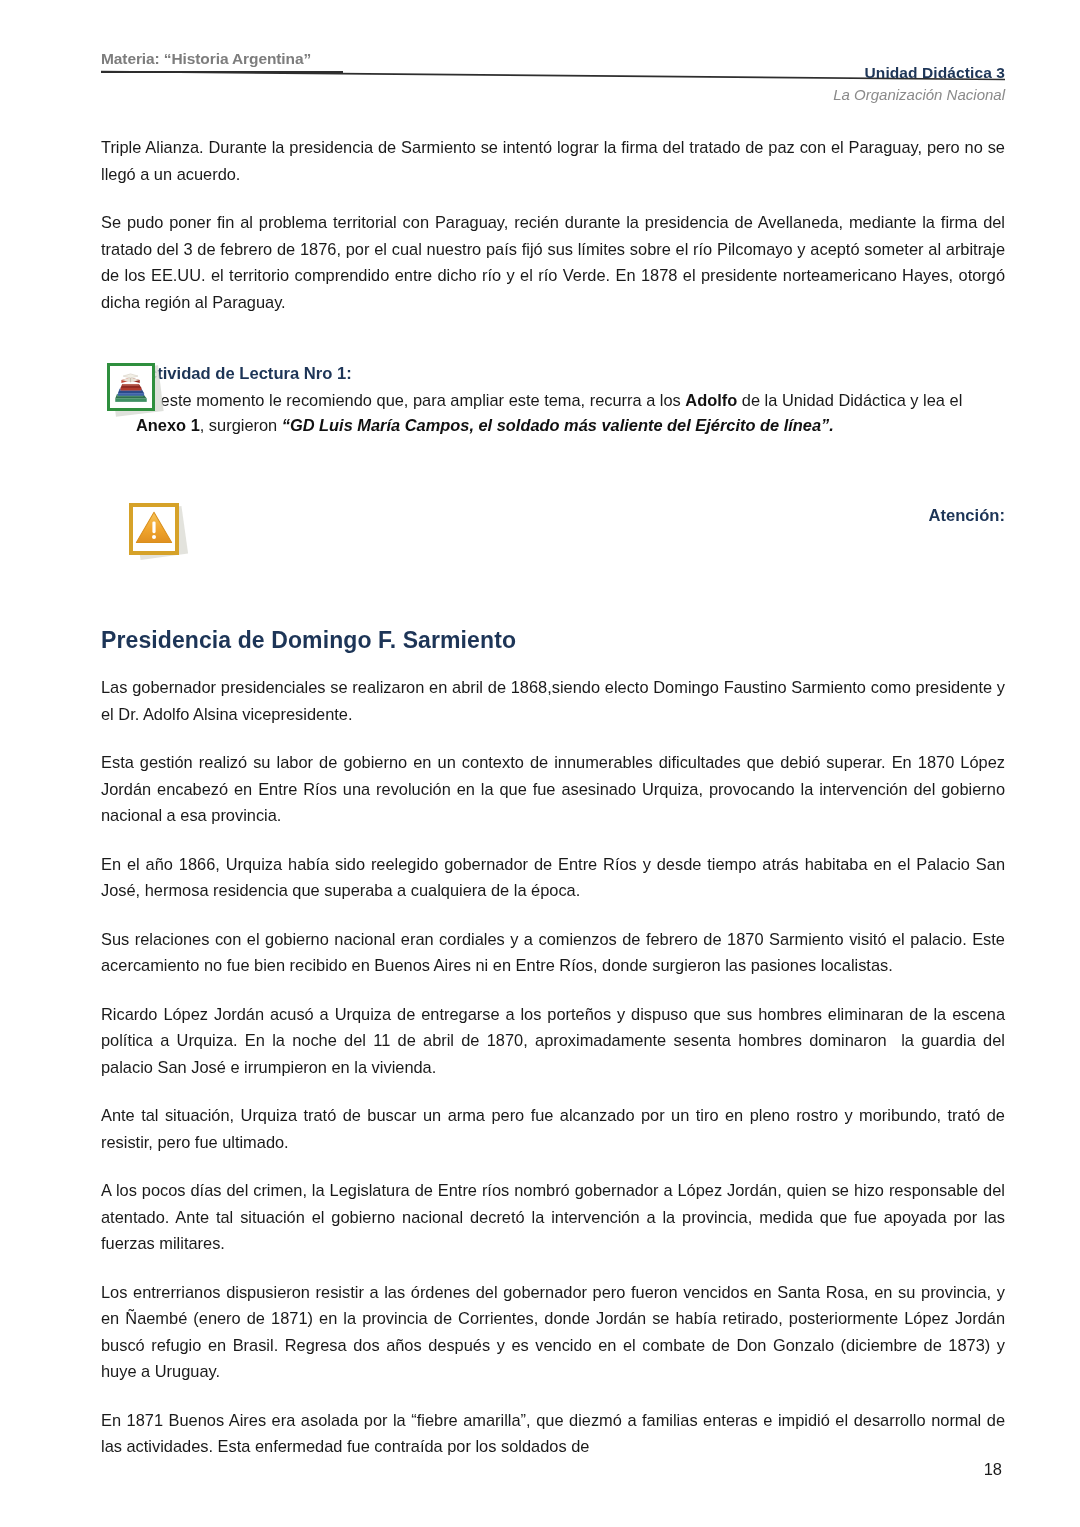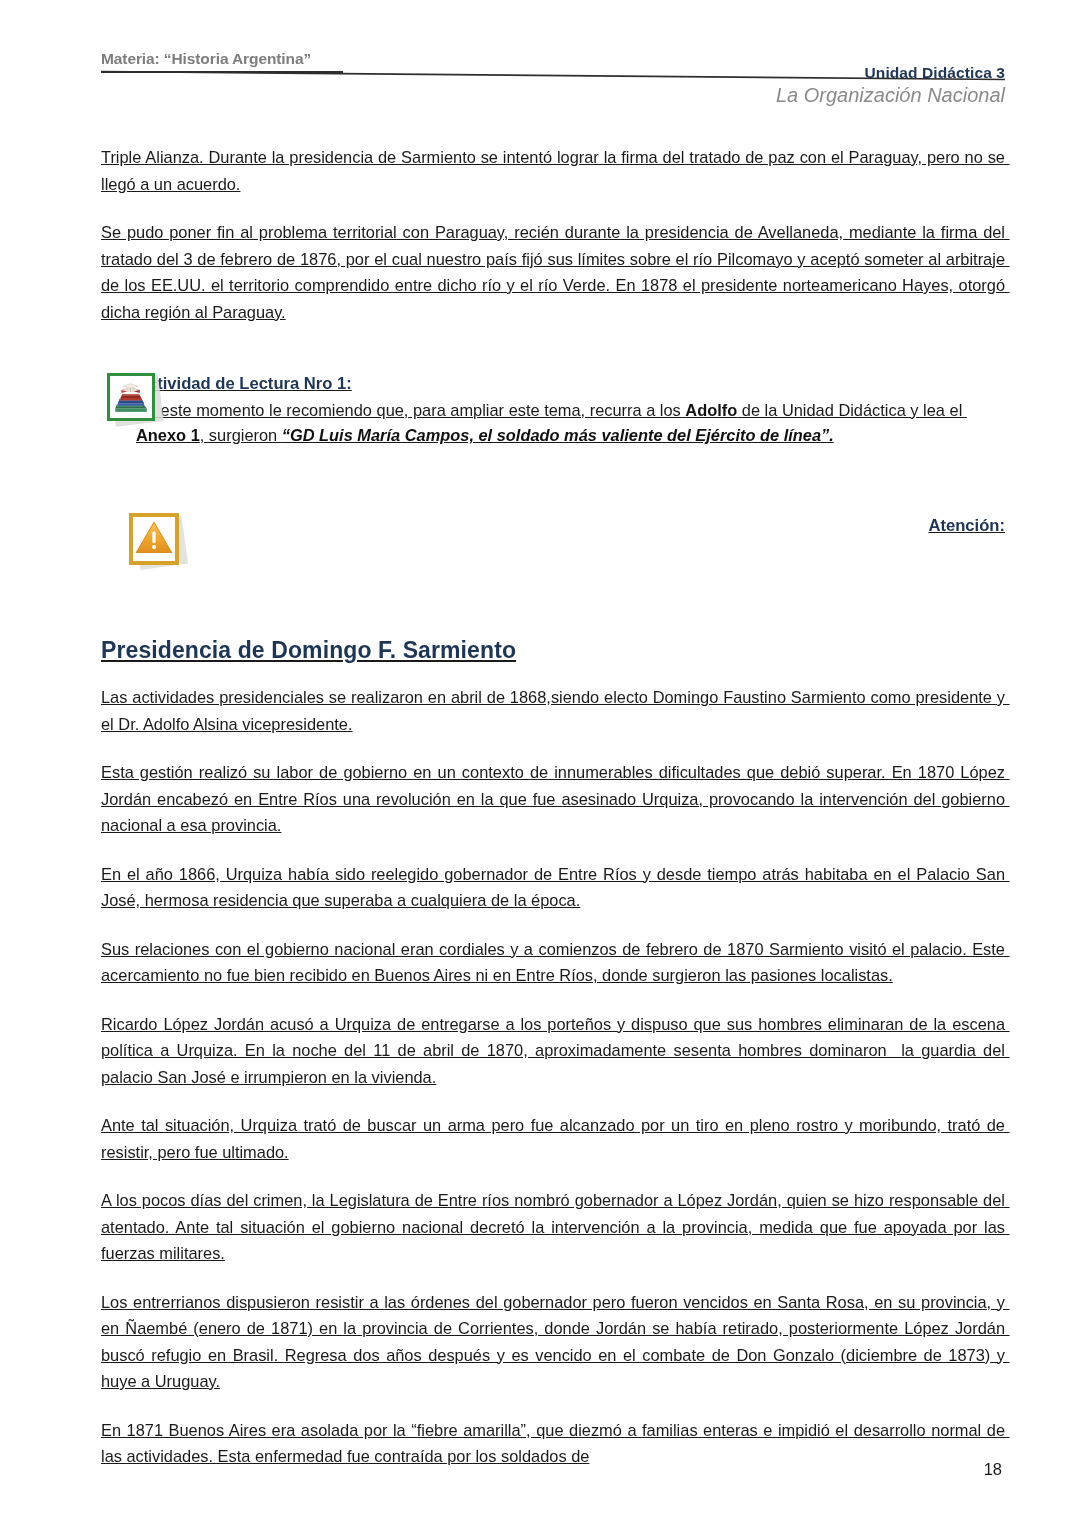--- a/index.html
+++ b/index.html
@@ -62,34 +62,33 @@
     white-space: nowrap;
   }
   .header-unit {
     font-size: 15.5px;
     font-weight: bold;
     color: #1d3557;
     letter-spacing: 0.1px;
     line-height: 17px;
   }
   .header-sub {
-    font-size: 20px;
+    font-size: 15px;
     font-style: italic;
     color: #8a8a8a;
     line-height: 22px;
     margin-top: 3px;
   }
 
   
   .content {
     position: absolute;
     left: 101px;
-    top: 144px;
+    top: 134px;
     width: 904px;
-    text-decoration: underline;
   }
   p.body {
     margin: 0 0 22px 0;
     font-size: 16.4px;
     line-height: 26.5px;
     text-align: justify;
     color: #1a1a1a;
     white-space: pre-wrap;
   }
 
@@ -259,21 +258,21 @@
         </svg>
       </div>
 
       <div class="callout-body" style="margin-left:75px;">
         <div class="callout-title">Atención:</div>
       </div>
     </div>
 
     <h2 class="section">Presidencia de Domingo F. Sarmiento</h2>
 
-    <p class="body">Las actividades presidenciales se realizaron en abril de 1868,siendo electo Domingo Faustino Sarmiento como presidente y el Dr. Adolfo Alsina vicepresidente.</p>
+    <p class="body">Las gobernador presidenciales se realizaron en abril de 1868,siendo electo Domingo Faustino Sarmiento como presidente y el Dr. Adolfo Alsina vicepresidente.</p>
 
     <p class="body">Esta gestión realizó su labor de gobierno en un contexto de innumerables dificultades que debió superar. En 1870 López Jordán encabezó en Entre Ríos una revolución en la que fue asesinado Urquiza, provocando la intervención del gobierno nacional a esa provincia.</p>
 
     <p class="body">En el año 1866, Urquiza había sido reelegido gobernador de Entre Ríos y desde tiempo atrás habitaba en el Palacio San José, hermosa residencia que superaba a cualquiera de la época.</p>
 
     <p class="body">Sus relaciones con el gobierno nacional eran cordiales y a comienzos de febrero de 1870 Sarmiento visitó el palacio. Este acercamiento no fue bien recibido en Buenos Aires ni en Entre Ríos, donde surgieron las pasiones localistas.</p>
 
     <p class="body">Ricardo López Jordán acusó a Urquiza de entregarse a los porteños y dispuso que sus hombres eliminaran de la escena política a Urquiza. En la noche del 11 de abril de 1870, aproximadamente sesenta hombres dominaron  la guardia del palacio San José e irrumpieron en la vivienda.</p>
 
     <p class="body">Ante tal situación, Urquiza trató de buscar un arma pero fue alcanzado por un tiro en pleno rostro y moribundo, trató de resistir, pero fue ultimado.</p>

